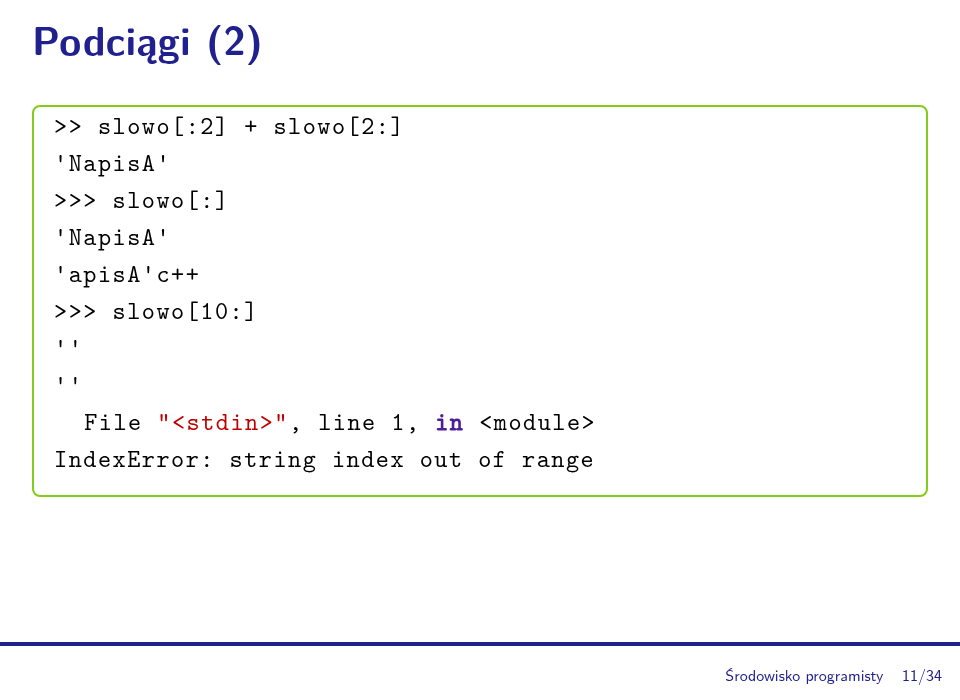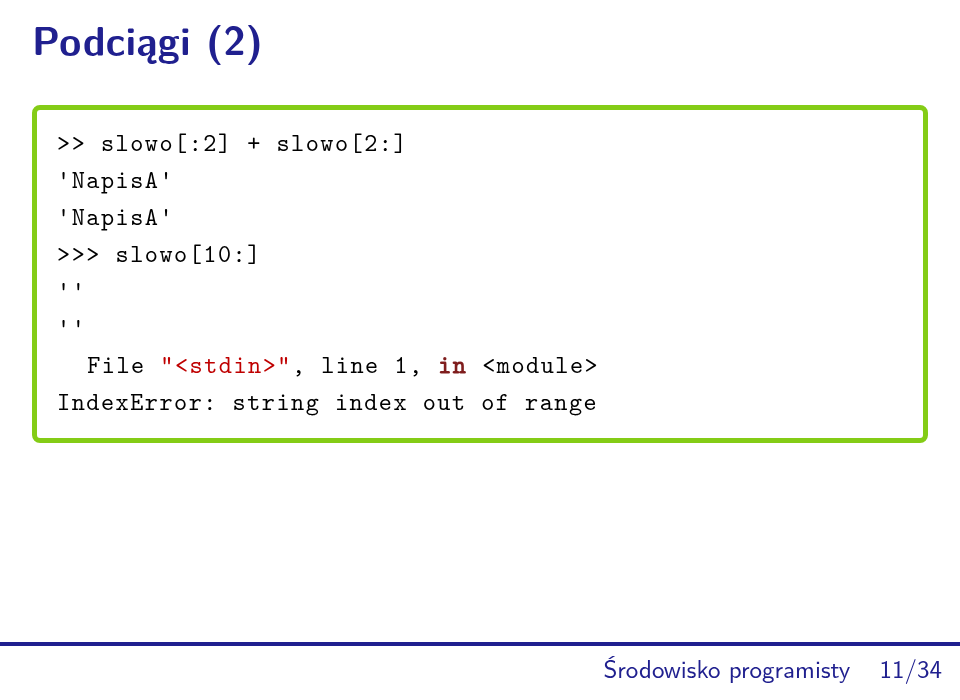--- a/index.html
+++ b/index.html
@@ -25,63 +25,65 @@
     font-size: 40px;
     font-weight: 700;
     color: #20208f;
     letter-spacing: 0.4px;
   }
   .codebox {
     position: absolute;
     top: 105px;
     left: 32px;
     right: 32px;
-    border: 5px solid #84cc16;
+    border: 2px solid #84cc16;
     border-radius: 8px;
-    padding: 14px 20px 18px 20px;
+    padding: 0 20px 18px 20px;
     box-sizing: border-box;
   }
   .codeline {
     font-family: "Latin Modern Mono", "Courier New", Courier, monospace;
     font-size: 25px;
     line-height: 1.48;
     color: #000;
     white-space: pre;
     letter-spacing: 1.5px;
   }
-  .codeline .kw { color: #7f1d1d; font-weight: 700; }
+  .codeline .kw { color: #4c1d95; font-weight: 700; }
   .codeline .str { color: #bf0000; }
   .codeline .indent { display:inline-block; width: 2.3ch; }
   .footer-rule {
     position: absolute;
     left: 0;
     right: 0;
     bottom: 54px;
     height: 4px;
     background: #20208f;
   }
   .footer {
     position: absolute;
     right: 18px;
     bottom: 14px;
-    font-size: 25px;
+    font-size: 16px;
     color: #20208f;
     font-weight: 400;
   }
 </style>
 </head>
 <body>
 <div class="slide">
 
   <div class="title">Podciągi (2)</div>
 
   <div class="codebox">
     <div class="codeline">&gt;&gt; slowo[:2] + slowo[2:]</div>
     <div class="codeline">'NapisA'</div>
+    <div class="codeline">&gt;&gt;&gt; slowo[:]</div>
     <div class="codeline">'NapisA'</div>
+    <div class="codeline">'apisA'c++</div>
     <div class="codeline">&gt;&gt;&gt; slowo[10:]</div>
     <div class="codeline">''</div>
     <div class="codeline">''</div>
     <div class="codeline"><span class="indent"></span><span>File </span><span class="str">"&lt;stdin&gt;"</span><span>, line 1, </span><span class="kw">in</span><span> &lt;module&gt;</span></div>
     <div class="codeline">IndexError: string index out of range</div>
   </div>
 
   <div class="footer-rule"></div>
   <div class="footer">
     <span>Środowisko programisty</span>

